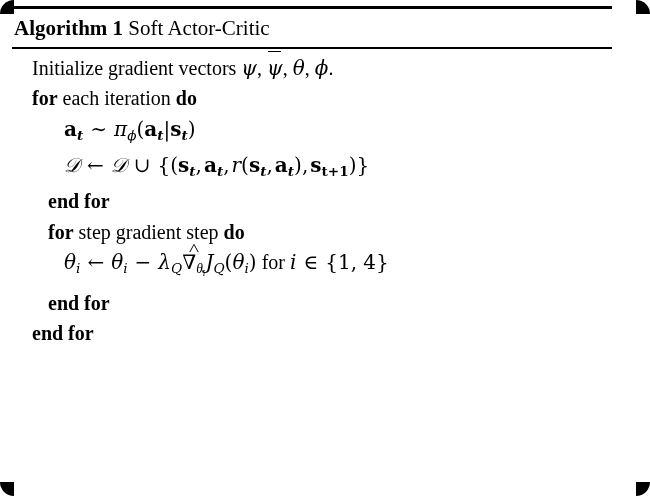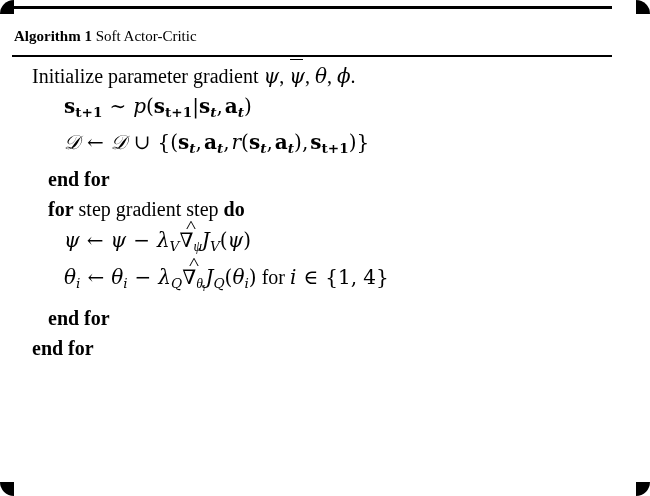--- a/index.html
+++ b/index.html
@@ -48,23 +48,23 @@
     background: #000000;
     margin-top: 6px;
   }
   .rule-mid {
     height: 1.5px;
     background: #000000;
     margin-top: 3px;
   }
 
   .algo-title {
-    font-size: 15px;
+    font-size: 21px;
     line-height: 30px;
-    padding: 12px 0 1px 2px;
+    padding: 4px 0 1px 2px;
     white-space: nowrap;
   }
   .algo-title .kw {
     font-weight: bold;
   }
   .algo-title .name {
     font-weight: normal;
   }
 
   .algo-lines {
@@ -160,61 +160,59 @@
 
     <div class="algo-title">
       <span class="kw">Algorithm 1</span><span class="name">&nbsp;</span><span class="name">Soft Actor-Critic</span>
     </div>
 
     <div class="rule-mid"></div>
 
     <div class="algo-lines">
 
       <div class="algo-line ind1">
-        <span class="textrm">Initialize parameter gradient</span>
+        <span class="textrm">Initialize gradient vectors</span>
         <span class="math">ψ</span><span class="textrm">,</span>
         <span class="math barpsi">ψ</span><span class="textrm">,</span>
         <span class="math">θ</span><span class="textrm">,</span>
         <span class="math">ϕ</span><span class="textrm">.</span>
       </div>
 
-
+      <div class="algo-line ind1">
+        <span class="kw">for</span>
+        <span class="textrm">each iteration</span>
+        <span class="kw">do</span>
+      </div>
 
 
       <div class="algo-line ind3">
-        <span class="bvec">s<sub><span class="up">t+1</span></sub></span>
+        <span class="bvec">a<sub>t</sub></span>
         <span class="op">∼</span>
-        <span class="math">p</span><span class="mathup">(</span><span class="bvec">s<sub><span class="up">t+1</span></sub></span><span class="mathup">|</span><span class="bvec">s<sub>t</sub></span><span class="mathup">, </span><span class="bvec">a<sub>t</sub></span><span class="mathup">)</span>
-      </div>
+        <span class="math">π<sub>ϕ</sub></span><span class="mathup">(</span><span class="bvec">a<sub>t</sub></span><span class="mathup">|</span><span class="bvec">s<sub>t</sub></span><span class="mathup">)</span>
+      </div>
+
 
       <div class="algo-line ind3">
         <span class="cal">𝒟</span>
         <span class="op">←</span>
         <span class="cal">𝒟</span>
         <span class="op">∪</span>
         <span class="mathup">{</span><span class="mathup">(</span><span class="bvec">s<sub>t</sub></span><span class="mathup">, </span><span class="bvec">a<sub>t</sub></span><span class="mathup">, </span><span class="math">r</span><span class="mathup">(</span><span class="bvec">s<sub>t</sub></span><span class="mathup">, </span><span class="bvec">a<sub>t</sub></span><span class="mathup">)</span><span class="mathup">, </span><span class="bvec">s<sub><span class="up">t+1</span></sub></span><span class="mathup">)</span><span class="mathup">}</span>
       </div>
 
       <div class="algo-line ind2">
         <span class="kw">end for</span>
       </div>
 
       <div class="algo-line ind2">
         <span class="kw">for</span>
         <span class="textrm">step gradient step</span>
         <span class="kw">do</span>
       </div>
 
-      <div class="algo-line ind3">
-        <span class="math">ψ</span>
-        <span class="op">←</span>
-        <span class="math">ψ</span>
-        <span class="op">−</span>
-        <span class="math">λ<sub>V</sub></span><span class="hatnabla">∇<sub>ψ</sub></span><span class="math">J<sub>V</sub></span><span class="mathup">(</span><span class="math">ψ</span><span class="mathup">)</span>
-      </div>
 
       <div class="algo-line ind3">
         <span class="math">θ<sub>i</sub></span>
         <span class="op">←</span>
         <span class="math">θ<sub>i</sub></span>
         <span class="op">−</span>
         <span class="math">λ<sub>Q</sub></span><span class="hatnabla">∇<sub>θ<sub>i</sub></sub></span><span class="math">J<sub>Q</sub></span><span class="mathup">(</span><span class="math">θ<sub>i</sub></span><span class="mathup">)</span>
         <span class="textrm">for</span>
         <span class="math">i</span>
         <span class="op">∈</span>

